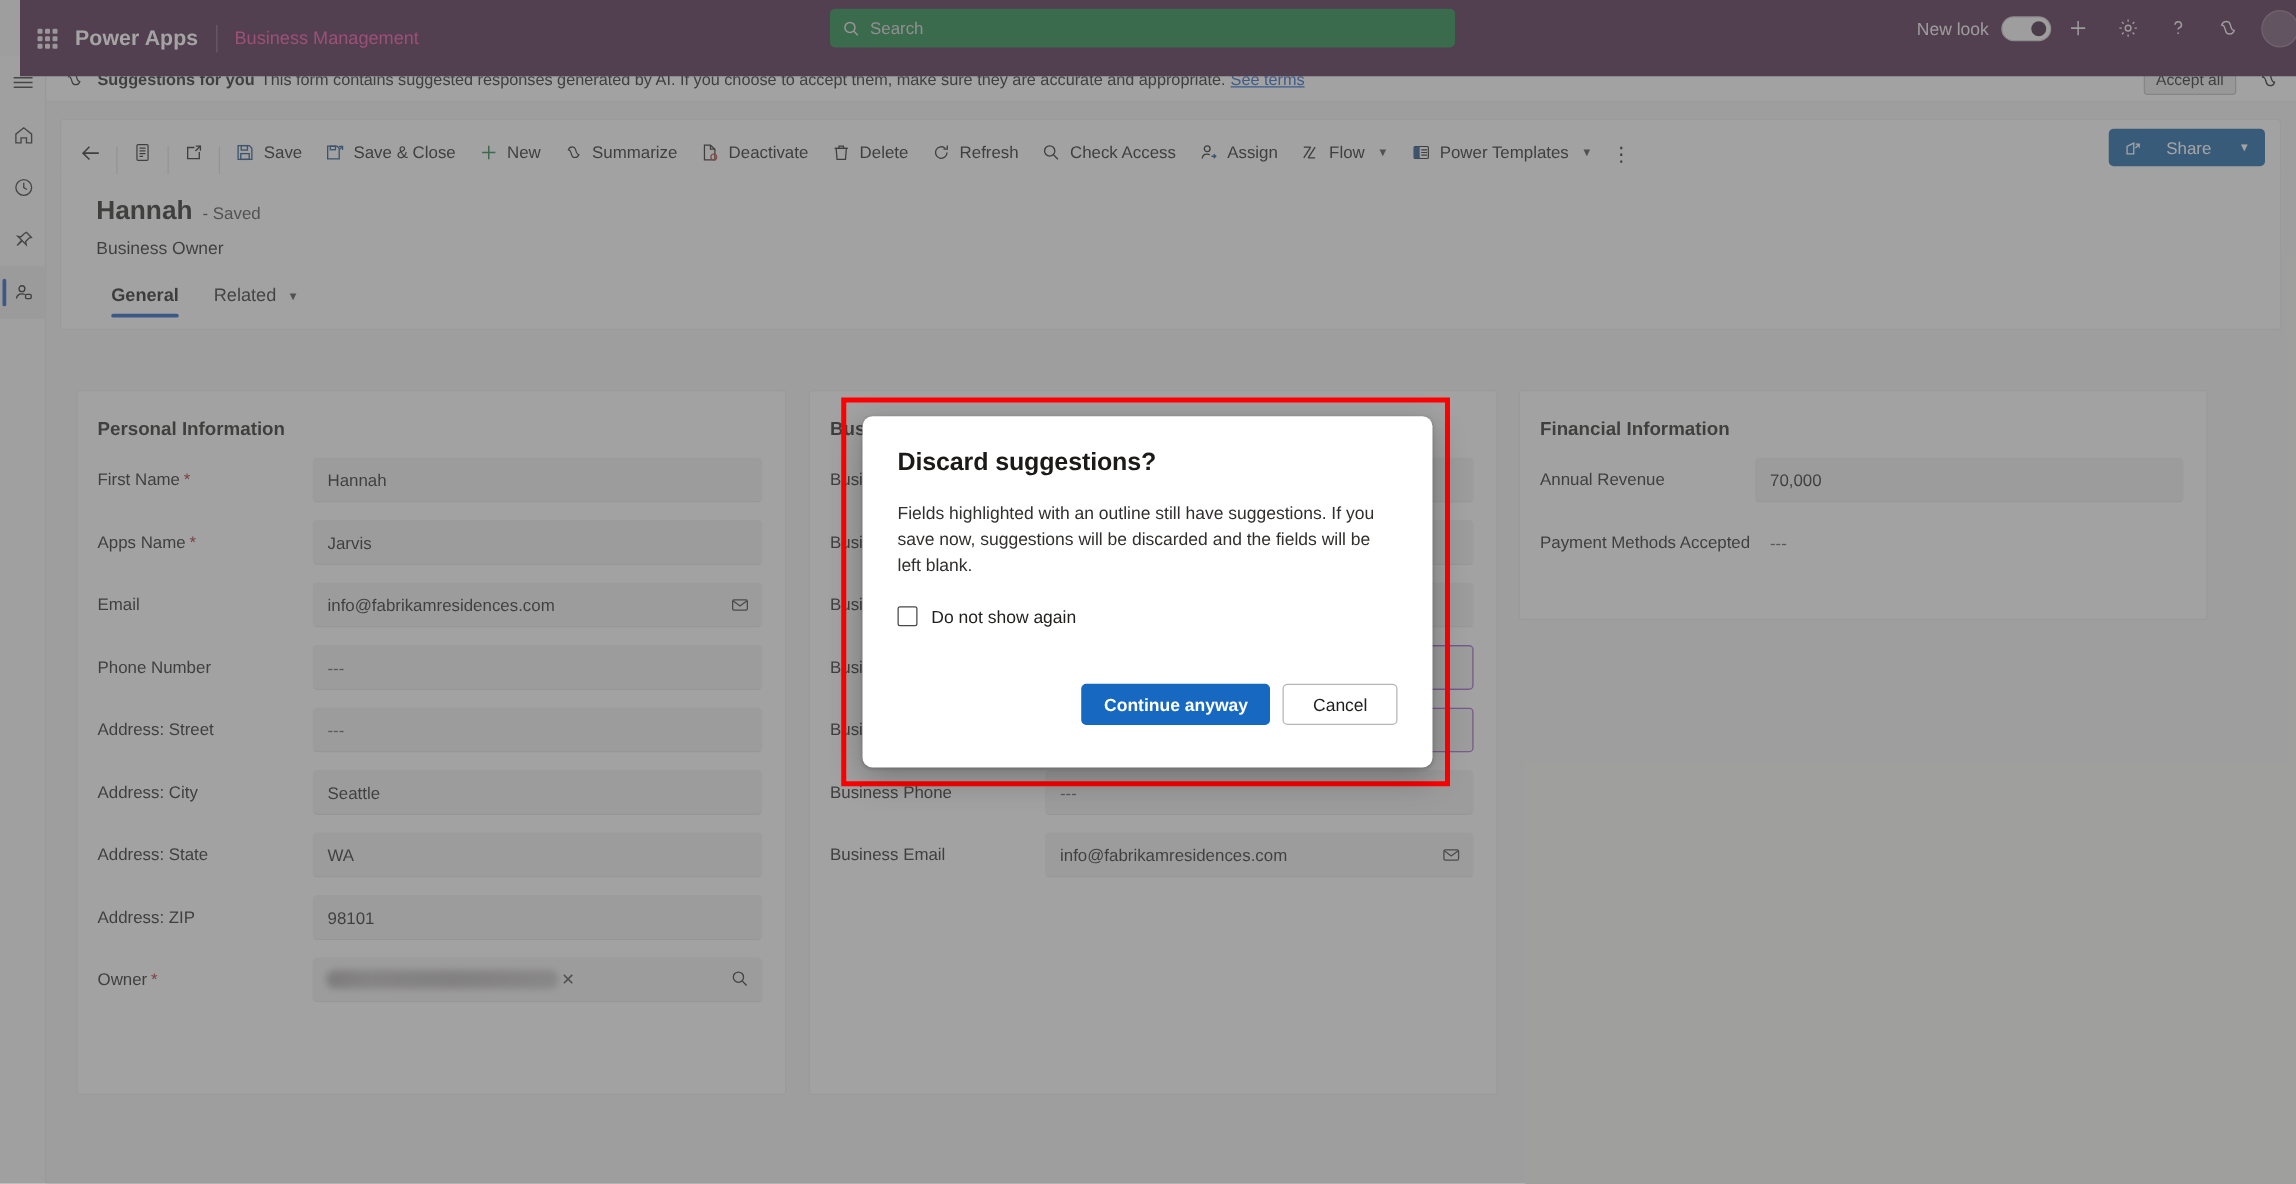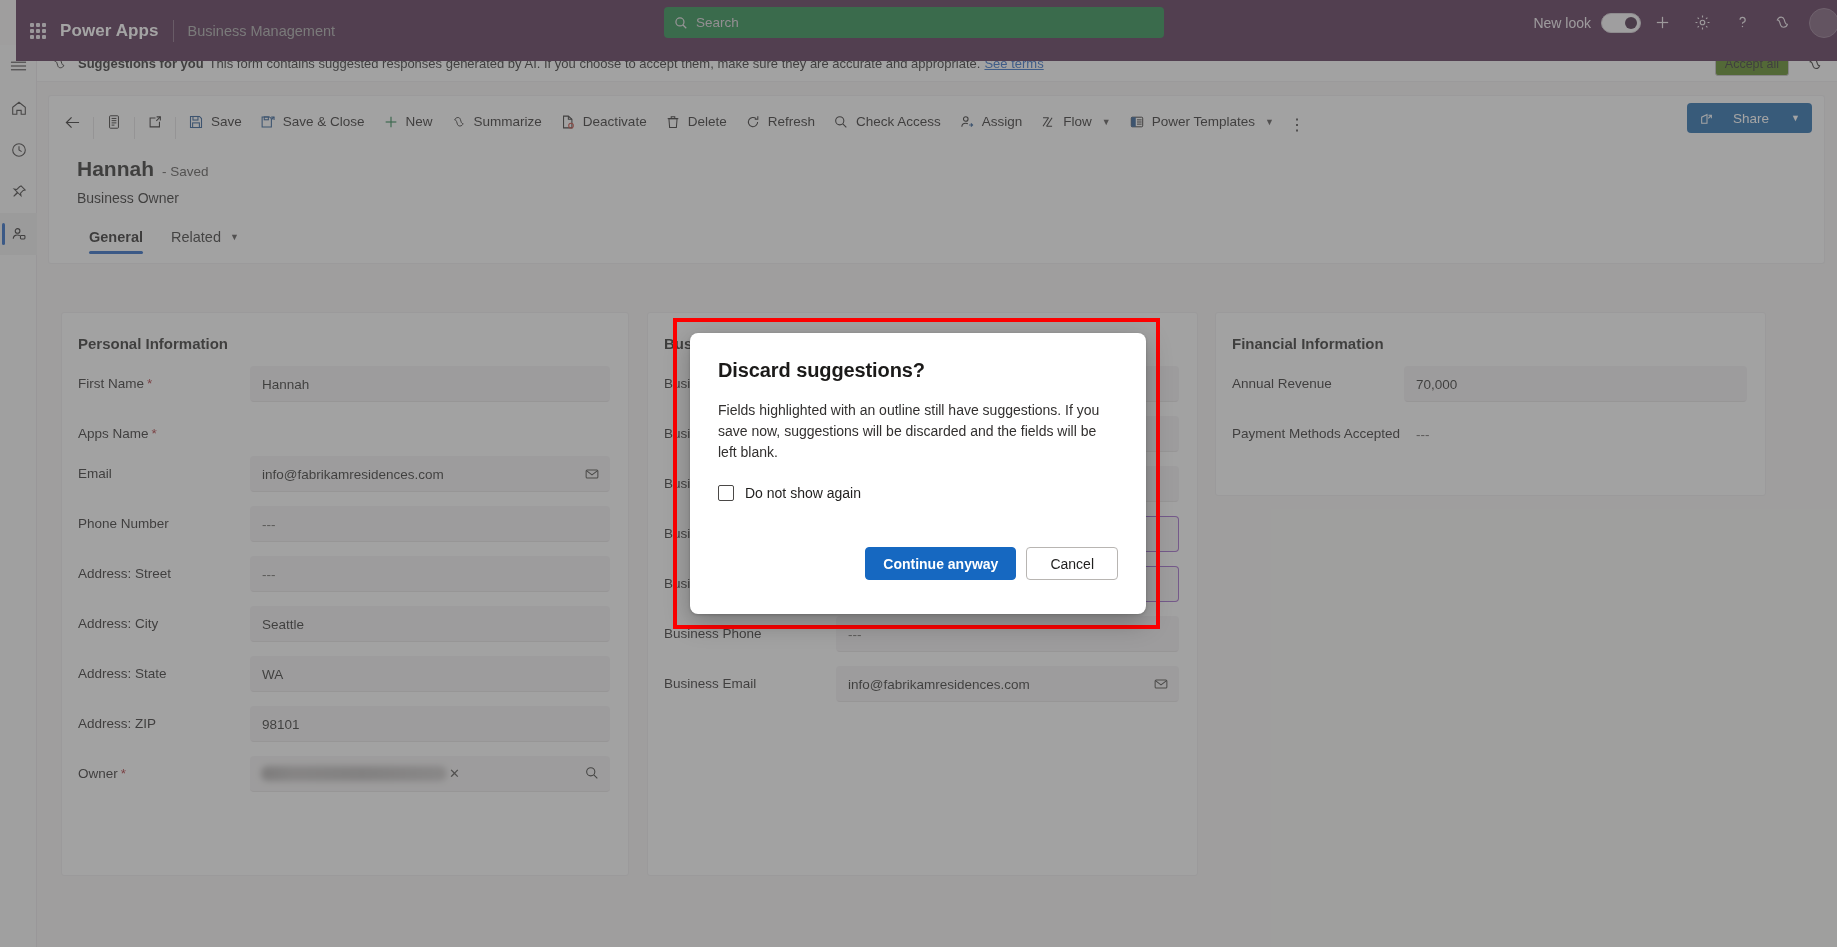--- a/index.html
+++ b/index.html
@@ -23,21 +23,21 @@
     position:absolute; top:0; left:0; width:1837px; height:61px;
     background:#4a1f45; display:flex; align-items:center;
     z-index:20;
     margin-left:16px;
   }
   .waffle { width:44px; display:flex; align-items:center; justify-content:center; cursor:pointer; }
   .waffle-grid { display:grid; grid-template-columns:repeat(3,4px); grid-template-rows:repeat(3,4px); gap:2px; }
   .waffle-grid i { width:4px;height:4px;background:#e8e3e8;border-radius:1px;display:block; }
   .suite-brand { color:#fff; font-size:17px; font-weight:600; letter-spacing:.1px; padding-right:14px;}
   .suite-div { width:1px; height:22px; background:#7d6179; }
-  .suite-app { color:#a3a3a3; font-size:14.5px; padding-left:14px; font-weight:400;}
+  .suite-app { color:#ec4899; font-size:14.5px; padding-left:14px; font-weight:400;}
   .search-wrap {
     position:absolute; left:648px; top:7px; width:500px; height:31px;
     background:#15803d; border-radius:4px; display:flex; align-items:center;
     padding:0 10px; cursor:text;
   }
   .search-wrap .mag { margin-right:8px; display:flex; }
   .search-wrap input {
     background:transparent; border:none; outline:none; color:#efe9ee;
     font-size:13.5px; font-family:inherit; width:100%;
   }
@@ -83,21 +83,21 @@
   .ai-banner {
     position:absolute; left:37px; top:45px; width:1800px; height:37px;
     background:#fbfafb; display:flex; align-items:center; padding:0 14px;
     border-bottom:1px solid #ebe9eb; z-index:14; font-size:13px; color:#22201f;
   }
   .ai-banner .sparkle { margin-right:10px; display:flex; }
   .ai-banner b { font-weight:700; margin-right:5px; }
   .ai-banner .terms { color:#1f5fbf; text-decoration:underline; margin-left:4px; cursor:pointer; }
   .accept-all {
     position:absolute; right:48px; top:6px; height:25px; padding:0 9px;
-    background:#4d7c0f; border:1px solid #bdb9bd; border-radius:3px;
+    background:#e5e5e5; border:1px solid #bdb9bd; border-radius:3px;
     font-size:12.5px; color:#22201f; cursor:pointer; font-family:inherit;
     display:flex; align-items:center;
   }
   .copilot-edge {
     position:absolute; right:10px; top:8px; width:24px;height:22px;
     display:flex;align-items:center;justify-content:center; cursor:pointer;
   }
 
   
   .cmdbar {
@@ -486,20 +486,23 @@
     <div class="sec-title">Personal Information</div>
 
     <div class="field">
       <div class="flabel"><span>First Name</span><span class="req">*</span></div>
       <div class="fctl">
           <div class="fbox">Hannah</div>
         </div>
     </div>
     <div class="field">
       <div class="flabel"><span>Apps Name</span><span class="req">*</span></div>
+      <div class="fctl">
+          <div class="fbox">Jarvis</div>
+        </div>
     </div>
     <div class="field">
       <div class="flabel">Email</div>
       <div class="fctl">
         <div class="fbox">info@fabrikamresidences.com</div>
         <span class="fbox-icon">
           <svg width="16" height="16" viewBox="0 0 18 18" fill="none" stroke="#383735" stroke-width="1.15">
               <rect x="2.4" y="4.4" width="13.2" height="9.2" rx="1.2"></rect>
               <path d="M2.7 5.2 9 9.9l6.3-4.7"></path>
             </svg>

